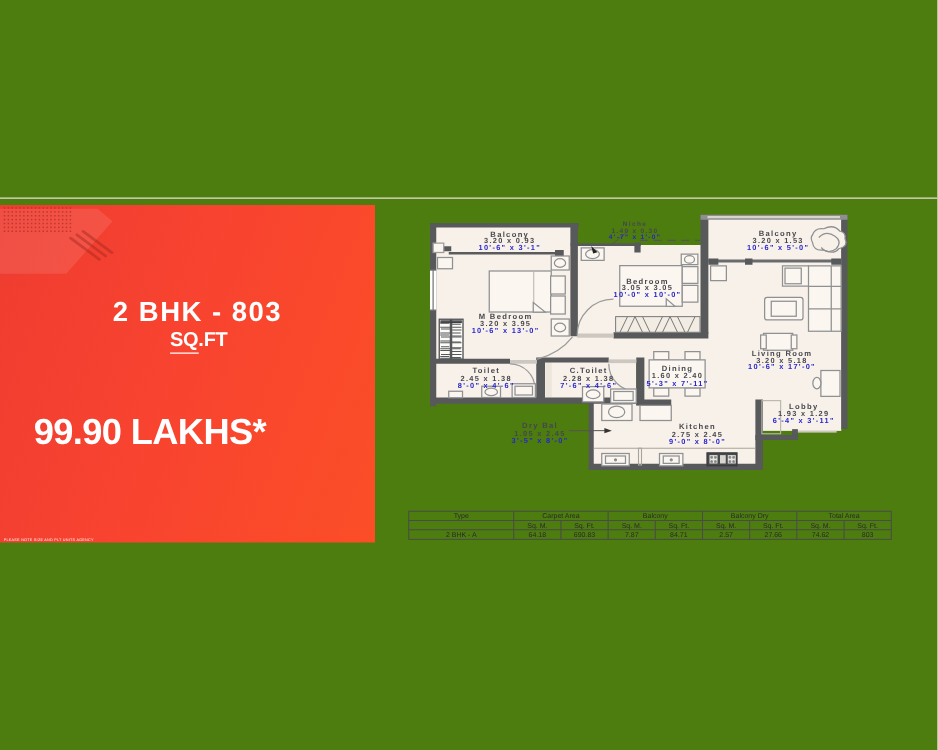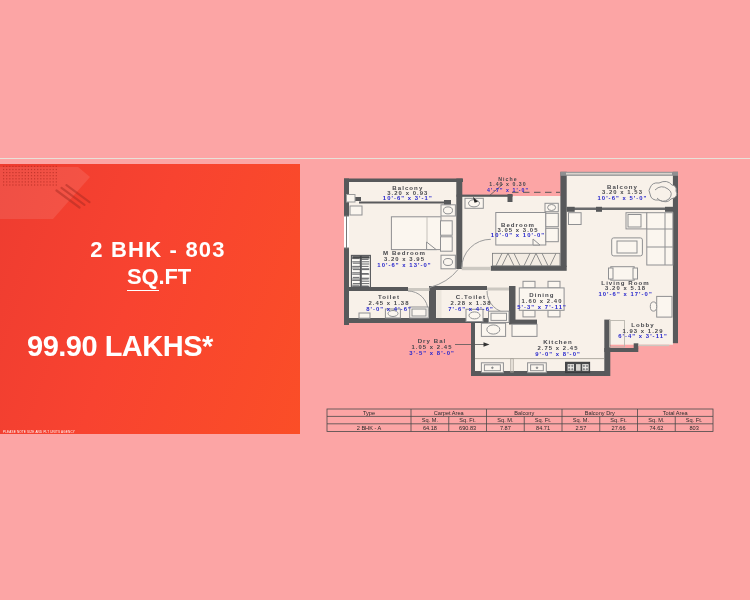--- a/index.html
+++ b/index.html
@@ -1,25 +1,25 @@
 <!DOCTYPE html>
 <html><head>
 <meta charset="utf-8">
 <style>
   html,body{margin:0;padding:0;background:#ffffff;width:750px;height:600px;overflow:hidden;}
   *{box-sizing:border-box;}
   body{font-family:"Liberation Sans", sans-serif;}
-  #page{position:relative;width:750px;height:600px;background:#fca5a5;}
+  #page{position:relative;width:750px;height:600px;background:#4d7c0f;}
   #topline{position:absolute;left:0;top:158px;width:750px;height:1px;background:#e8e1d8;}
   #red{position:absolute;left:0;top:164px;width:300px;height:270px;
        background:linear-gradient(110deg,#ee3c30 0%,#f84330 45%,#fb4e27 100%);}
   #red .t1{position:absolute;left:8px;top:73px;width:300px;text-align:center;
        color:#fff;font-weight:bold;font-size:22px;letter-spacing:1.2px;}
   #red .t2{position:absolute;left:9px;top:100px;width:300px;text-align:center;
-       color:#fff;font-weight:bold;font-size:22px;letter-spacing:-0.2px;}
+       color:#fff;font-weight:bold;font-size:16px;letter-spacing:-0.2px;}
   #red .t2 u{text-decoration:none;border-bottom:1.8px solid #fff;padding-bottom:0.5px;}
   #red .t3{position:absolute;left:27px;top:166px;color:#fff;font-weight:bold;
        font-size:29px;letter-spacing:-0.5px;}
   #red .t4{position:absolute;left:3px;top:266px;color:#fff;font-size:3px;letter-spacing:.2px;}
   svg{position:absolute;left:0;top:0;}
   #plan{filter:blur(0.4px);}
 </style>
 </head>
 <body>
 <div id="page">

